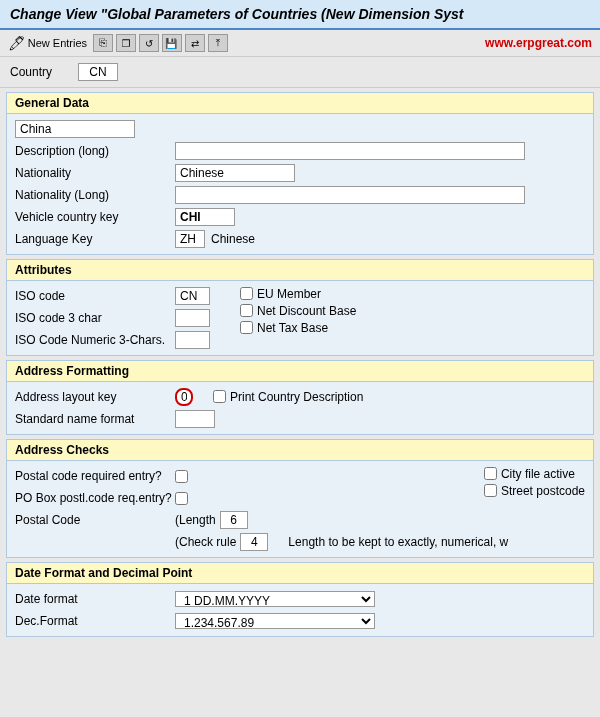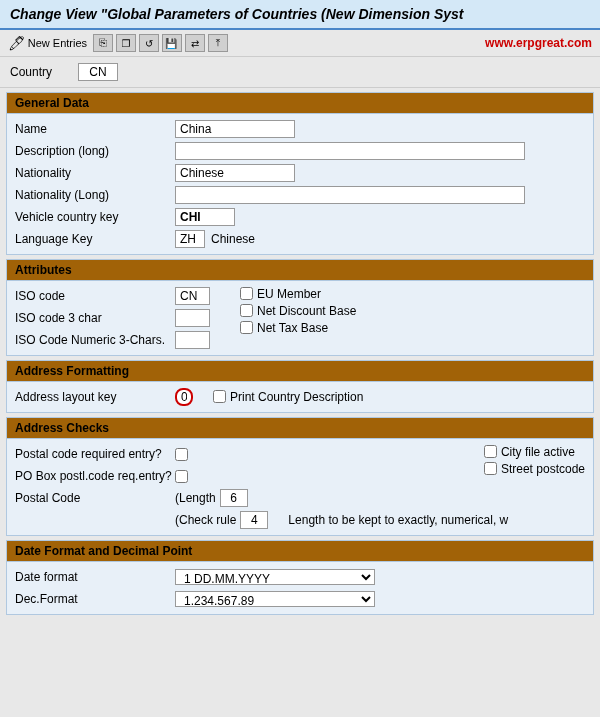--- a/index.html
+++ b/index.html
@@ -82,21 +82,21 @@
       font-size: 12px;
       min-width: 40px;
       text-align: center;
     }
     .section {
       background: #e8f0f8;
       margin: 4px 6px;
       border: 1px solid #b0c8e0;
     }
     .section-header {
-      background: #a16207;
+      background: #fef9c3;
       border-bottom: 1px solid #b0c8e0;
       padding: 3px 8px;
       font-weight: bold;
       font-size: 12px;
       color: #000;
     }
     .section-body {
       padding: 4px 8px;
     }
     .form-row {
@@ -179,21 +179,20 @@
 <div class="country-row">
   <span class="country-label">Country</span>
   <div class="country-value-box">CN</div>
 </div>
 
 <div class="section">
   <div class="section-header">General Data</div>
   <div class="section-body">
 
     <div class="form-row">
-      <span class="form-label">Name</span>
       <input class="form-input form-input-md" type="text" value="China" style="">
     </div>
 
     <div class="form-row">
       <span class="form-label">Description (long)</span>
       <input class="form-input form-input-full" type="text" value="" style="">
     </div>
 
     <div class="form-row">
       <span class="form-label">Nationality</span>
@@ -258,20 +257,24 @@
 <div class="section">
   <div class="section-header">Address Formatting</div>
   <div class="section-body">
     <div class="form-row">
       <span class="form-label">Address layout key</span>
       <input class="form-input highlighted-input" type="text" style="width: 18px; text-align: left; border-radius: 8px;" value="010">
       <div class="check-row" style="margin-left:20px;">
         <input type="checkbox" style="">
         <span class="checkbox-label">Print Country Description</span>
       </div>
+    </div>
+    <div class="form-row">
+      <span class="form-label">Standard name format</span>
+      <input class="form-input" type="text" style="width: 40px;" value="">
     </div>
   </div>
 </div>
 
 <div class="section">
   <div class="section-header">Address Checks</div>
   <div class="section-body">
     <div style="display:flex; gap:20px;">
       <div style="flex:1;">
         <div class="form-row">

